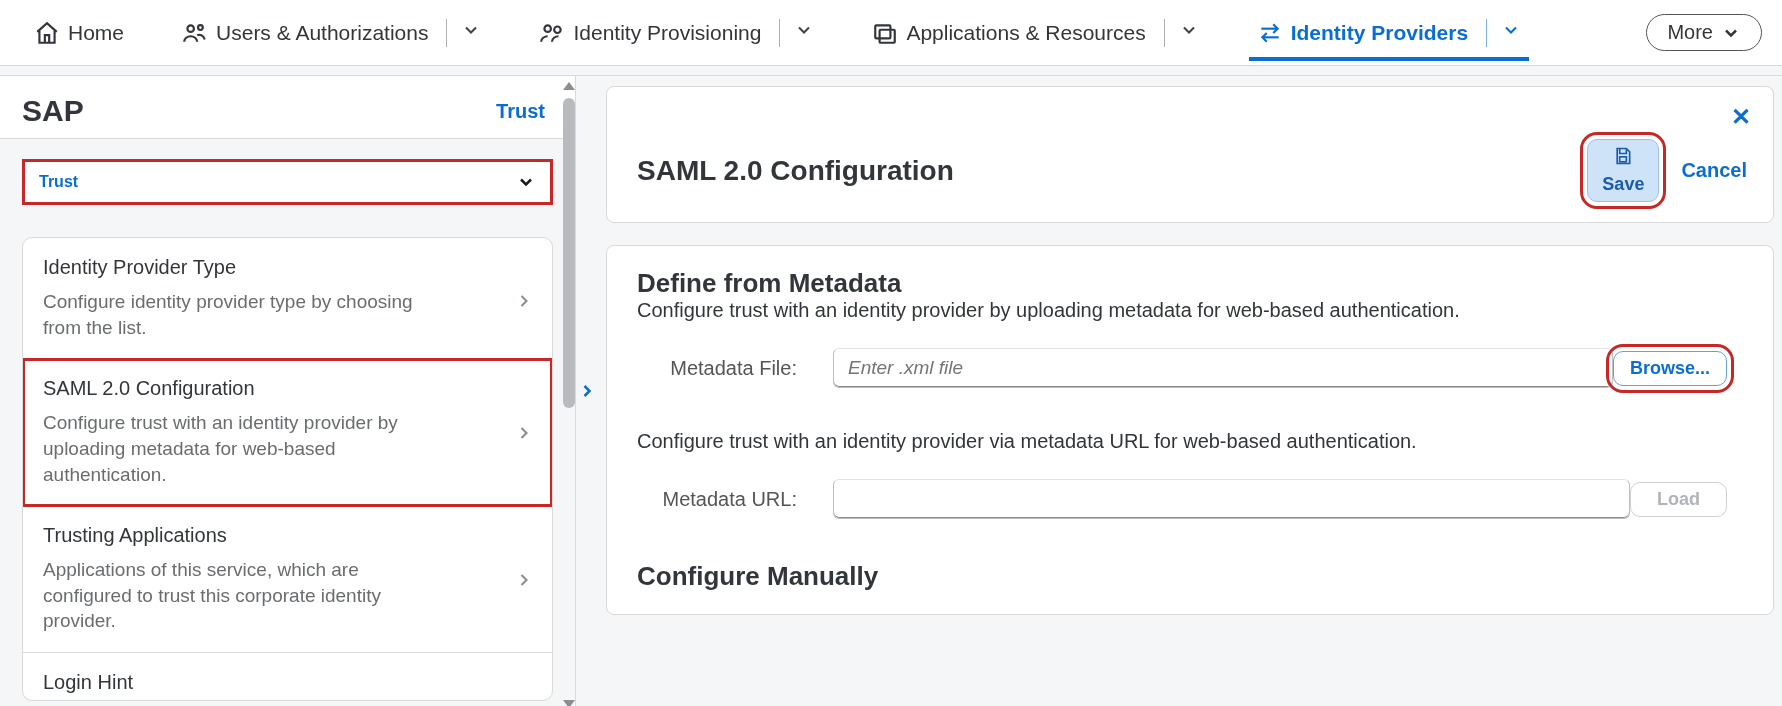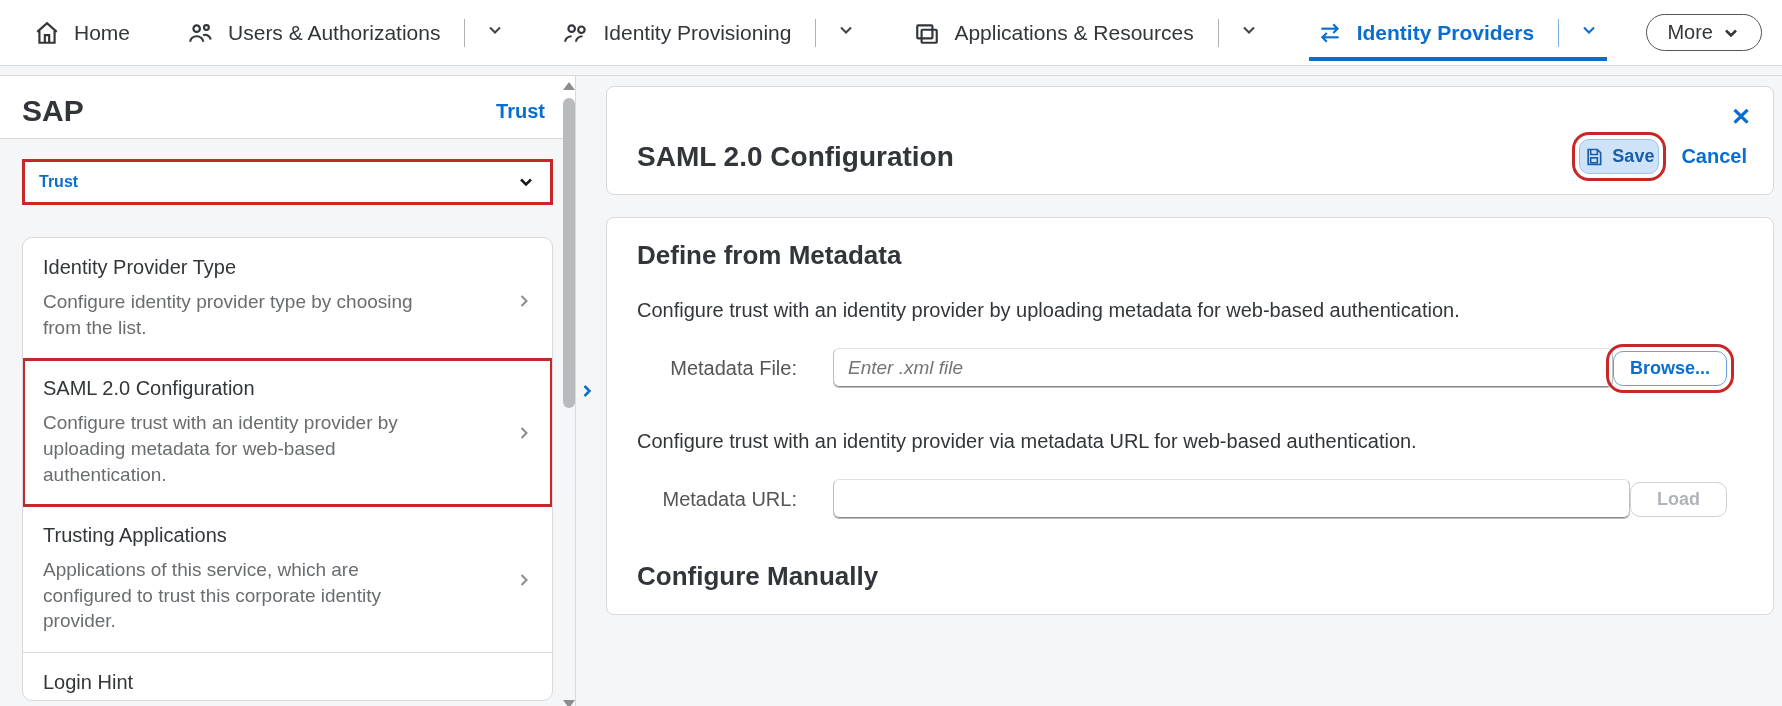--- a/index.html
+++ b/index.html
@@ -26,21 +26,21 @@
   .topnav {
     display: flex; align-items: center;
     height: 66px;
     border-bottom: 1px solid var(--border);
     padding: 0 20px 0 26px;
     font-size: 21px;
     color: #32363a;
   }
   .topnav .sep { width: 42px; }
   .nav-item {
-    display: flex; align-items: center; gap: 14px;
+    display: flex; align-items: center; gap: 8px;
     padding: 14px 8px;
     cursor: pointer;
     color: #32363a;
   }
   .nav-item.active { color: var(--sap-blue); font-weight: 600;
     border-bottom: 4px solid var(--sap-blue); padding-bottom: 10px;}
   .nav-item .chev-sep {
     width: 1px; height: 28px;
     background: #b0b0b0;
     margin: 0 6px 0 10px;
@@ -167,34 +167,35 @@
     display: flex; align-items: center; gap: 22px;
     margin-top: 30px;
   }
   .save-btn {
     display: inline-flex; align-items: center; gap: 8px;
     background: #cfe3f8;
     color: #1a5da8;
     border: 1px solid #9bc1e8;
     font-weight: 700;
     font-size: 18px;
-    padding: 6px 4px;
+    padding: 6px 14px;
     border-radius: 10px;
     outline: 3px solid var(--red-highlight);
     outline-offset: 4px;
     cursor: pointer;
+    flex-direction: column;
   }
   .cancel-link {
     color: var(--sap-blue); font-weight: 700; font-size: 20px; cursor: pointer;
   }
 
   .content-card {
     padding: 22px 46px 10px 30px;
   }
-  .section-title { font-size: 26px; font-weight: 700; margin-bottom: 28px;}
+  .section-title { font-size: 26px; font-weight: 700; }
   .section-desc { font-size: 20px; color: #32363a; margin-bottom: 26px;}
   .form-row {
     display: flex; align-items: center; 
     margin-bottom: 42px;
   }
   .form-label {
     width: 160px; text-align: right; font-size: 20px; color: #555;
   }
   input.text-input {
     flex: 1;

